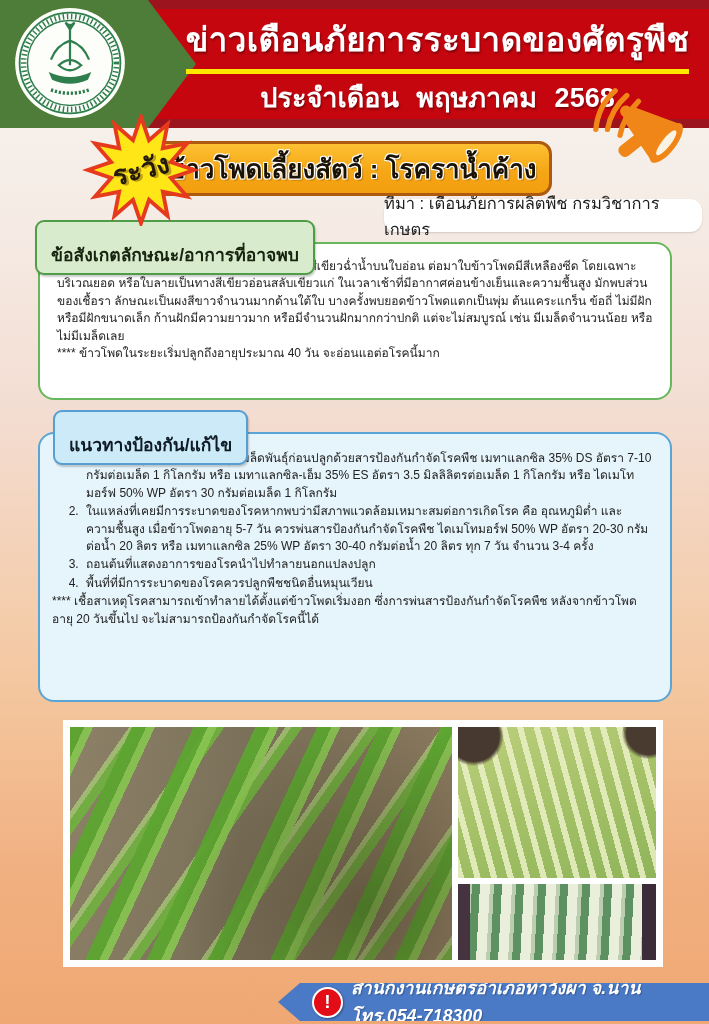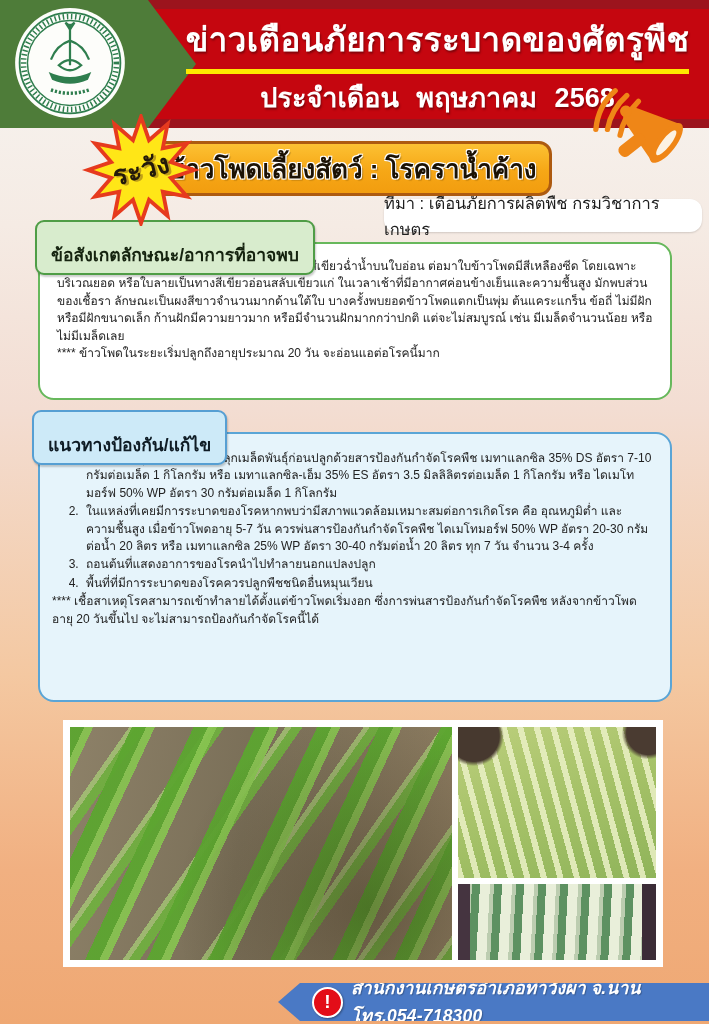--- a/index.html
+++ b/index.html
@@ -31,21 +31,21 @@
     border:3px solid #ad5a10;border-radius:13px;display:flex;align-items:center;justify-content:center;
     font-size:26px;font-weight:bold;color:#1c1204;
     text-shadow:-1px -1px 0 #fff,1px -1px 0 #fff,-1px 1px 0 #fff,1px 1px 0 #fff,2px 2px 1px rgba(0,0,0,.25);}
   .source-box{position:absolute;left:384px;top:199px;width:318px;height:33px;background:#fff;
     border-radius:12px;display:flex;align-items:center;justify-content:center;
     font-size:16.5px;color:#1e1e1e;box-shadow:0 1px 2px rgba(0,0,0,.15);}
   
   .sec-badge{position:absolute;z-index:4;font-size:17.5px;font-weight:bold;color:#15230f;
     padding:19px 14px 4px;border-radius:9px;box-shadow:1px 2px 2px rgba(0,0,0,.2);}
   .badge-green{left:35px;top:220px;background:#d8eccd;border:2.5px solid #4f9d46;}
-  .badge-blue{left:32px;top:410px;background:#cdeaf8;border:2.5px solid #569fd3;color:#0e1b24;text-align:center;}
+  .badge-blue{left:53px;top:410px;background:#cdeaf8;border:2.5px solid #569fd3;color:#0e1b24;text-align:center;}
   .sec-box{position:absolute;left:38px;width:634px;border-radius:16px;z-index:2;
     font-size:12px;line-height:1.45;color:#222;padding:14px 17px 8px;box-sizing:border-box;}
   .box-green{top:242px;height:158px;background:#fff;border:2px solid #67b85c;}
   .box-blue{top:432px;height:270px;background:#e6f4fb;border:2px solid #5aa5d6;padding-top:16px;padding-left:12px;}
   .sec-box p{margin:0;}
   .note{margin-top:2px;}
   .guide-list{margin:0;padding:0 0 0 30px;}
   .guide-list li{margin:0 0 1px 0;padding-left:4px;}
   
   .photo-frame{position:absolute;left:63px;top:720px;width:600px;height:247px;background:#fff;
@@ -131,21 +131,21 @@
     </svg>
     <div class="txt">ระวัง</div>
   </div>
 
   <div class="alert-title">ข้าวโพดเลี้ยงสัตว์ : โรคราน้ำค้าง</div>
   <div class="source-box">ที่มา : เตือนภัยการผลิตพืช กรมวิชาการเกษตร</div>
 
   <div class="sec-badge badge-green">ข้อสังเกตลักษณะ/อาการที่อาจพบ</div>
   <div class="sec-box box-green">
     <p>โรคเกิดได้ตั้งแต่ข้าวโพดเริ่มงอก โดยพบจุดเล็ก ๆ สีเขียวฉ่ำน้ำบนใบอ่อน ต่อมาใบข้าวโพดมีสีเหลืองซีด โดยเฉพาะบริเวณยอด หรือใบลายเป็นทางสีเขียวอ่อนสลับเขียวแก่ ในเวลาเช้าที่มีอากาศค่อนข้างเย็นและความชื้นสูง มักพบส่วนของเชื้อรา ลักษณะเป็นผงสีขาวจำนวนมากด้านใต้ใบ บางครั้งพบยอดข้าวโพดแตกเป็นพุ่ม ต้นแคระแกร็น ข้อถี่ ไม่มีฝัก หรือมีฝักขนาดเล็ก ก้านฝักมีความยาวมาก หรือมีจำนวนฝักมากกว่าปกติ แต่จะไม่สมบูรณ์ เช่น มีเมล็ดจำนวนน้อย หรือไม่มีเมล็ดเลย</p>
-    <p class="note">**** ข้าวโพดในระยะเริ่มปลูกถึงอายุประมาณ 20 วัน จะอ่อนแอต่อโรคนี้มาก</p>
+    <p class="note">**** ข้าวโพดในระยะเริ่มปลูกถึงอายุประมาณ 40 วัน จะอ่อนแอต่อโรคนี้มาก</p>
   </div>
 
   <div class="sec-badge badge-blue">แนวทางป้องกัน/แก้ไข</div>
   <div class="sec-box box-blue">
     <ol class="guide-list">
       <li>ควรใช้พันธุ์ต้านทาน และคลุกเมล็ดพันธุ์ก่อนปลูกด้วยสารป้องกันกำจัดโรคพืช เมทาแลกซิล 35% DS อัตรา 7-10 กรัมต่อเมล็ด 1 กิโลกรัม หรือ เมทาแลกซิล-เอ็ม 35% ES อัตรา 3.5 มิลลิลิตรต่อเมล็ด 1 กิโลกรัม หรือ ไดเมโทมอร์ฟ 50% WP อัตรา 30 กรัมต่อเมล็ด 1 กิโลกรัม</li>
       <li>ในแหล่งที่เคยมีการระบาดของโรคหากพบว่ามีสภาพแวดล้อมเหมาะสมต่อการเกิดโรค คือ อุณหภูมิต่ำ และความชื้นสูง เมื่อข้าวโพดอายุ 5-7 วัน ควรพ่นสารป้องกันกำจัดโรคพืช ไดเมโทมอร์ฟ 50% WP อัตรา 20-30 กรัมต่อน้ำ 20 ลิตร หรือ เมทาแลกซิล 25% WP อัตรา 30-40 กรัมต่อน้ำ 20 ลิตร ทุก 7 วัน จำนวน 3-4 ครั้ง</li>
       <li>ถอนต้นที่แสดงอาการของโรคนำไปทำลายนอกแปลงปลูก</li>
       <li>พื้นที่ที่มีการระบาดของโรคควรปลูกพืชชนิดอื่นหมุนเวียน</li>
     </ol>

